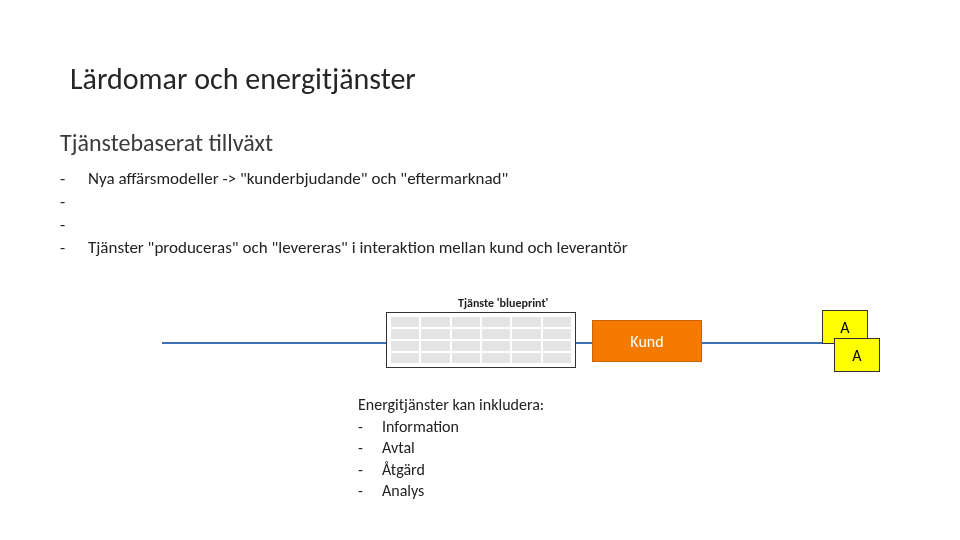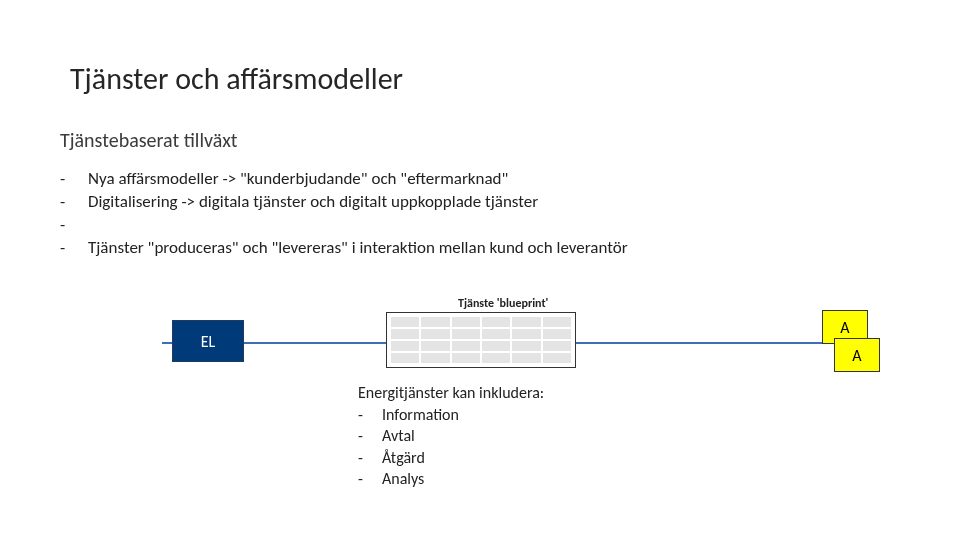--- a/index.html
+++ b/index.html
@@ -23,21 +23,21 @@
     left: 70px;
     top: 60px;
     font-size: 30px;
     font-weight: 400;
     color: #262626;
   }
   .subtitle {
     position: absolute;
     left: 60px;
     top: 128px;
-    font-size: 20px;
+    font-size: 24px;
     font-weight: 400;
     color: #3b3b3b;
   }
   .bullets {
     position: absolute;
     left: 60px;
     top: 168px;
     font-size: 17px;
     line-height: 1.35;
   }
@@ -134,63 +134,61 @@
     width: 46px;
     height: 34px;
     background: #ffff00;
     color: #000;
     border: 1px solid #333;
     font-size: 16px;
   }
   .includes {
     position: absolute;
     left: 358px;
-    top: 382px;
+    top: 394px;
     font-size: 16px;
     line-height: 1.35;
   }
   .includes .row {
     display: flex;
   }
   .includes .dash {
     width: 24px;
     flex: 0 0 24px;
   }
 </style>
 </head>
 <body>
 
 <div class="slide">
 
-  <div class="title">Tjänster och affärsmodeller</div>
+  <div class="title">Lärdomar och energitjänster</div>
 
   <div class="subtitle">Tjänstebaserat tillväxt</div>
 
   <div class="bullets">
     <div class="row">
       <span class="dash">-</span>
       <span>Nya affärsmodeller -&gt; "kunderbjudande" och "eftermarknad"</span>
     </div>
     <div class="row">
       <span class="dash">-</span>
-      <span>Digitalisering -&gt; digitala tjänster och digitalt uppkopplade tjänster</span>
     </div>
     <div class="row">
       <span class="dash">-</span>
     </div>
     <div class="row">
       <span class="dash">-</span>
       <span>Tjänster "produceras" och "levereras" i interaktion mellan kund och leverantör</span>
     </div>
   </div>
 
   <div class="diagram">
     <div class="bp-label">Tjänste 'blueprint'</div>
     <div class="line"></div>
-    <div class="box box-el">EL</div>
     <div class="box box-bp">
       <div class="bp-grid">
         <div></div>
           <div></div>
           <div></div>
           <div></div>
           <div></div>
           <div></div>
         <div></div>
           <div></div>
@@ -205,20 +203,21 @@
           <div></div>
           <div></div>
         <div></div>
           <div></div>
           <div></div>
           <div></div>
           <div></div>
           <div></div>
       </div>
     </div>
+    <div class="box box-kund">Kund</div>
     <div class="box box-a1">A</div>
     <div class="box box-a2">A</div>
   </div>
 
   <div class="includes">
     <div>Energitjänster kan inkludera:</div>
     <div class="row">
       <span class="dash">-</span>
       <span>Information</span>
     </div>

